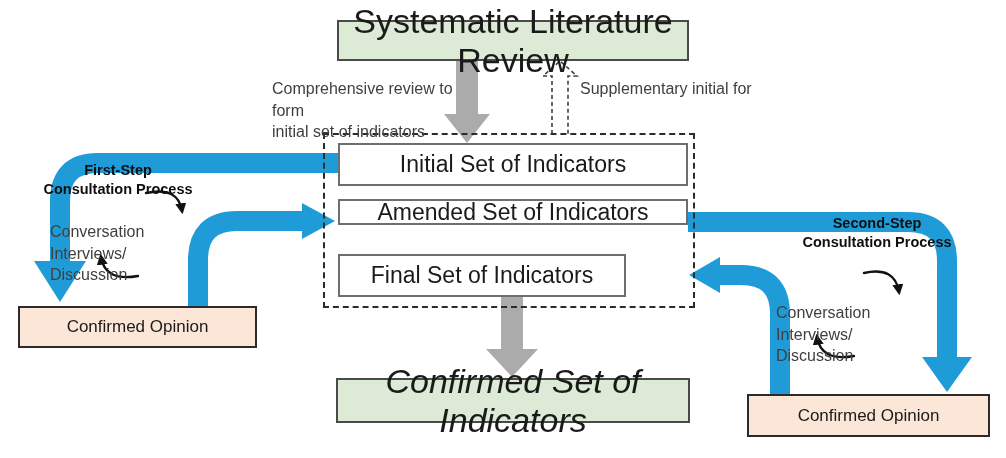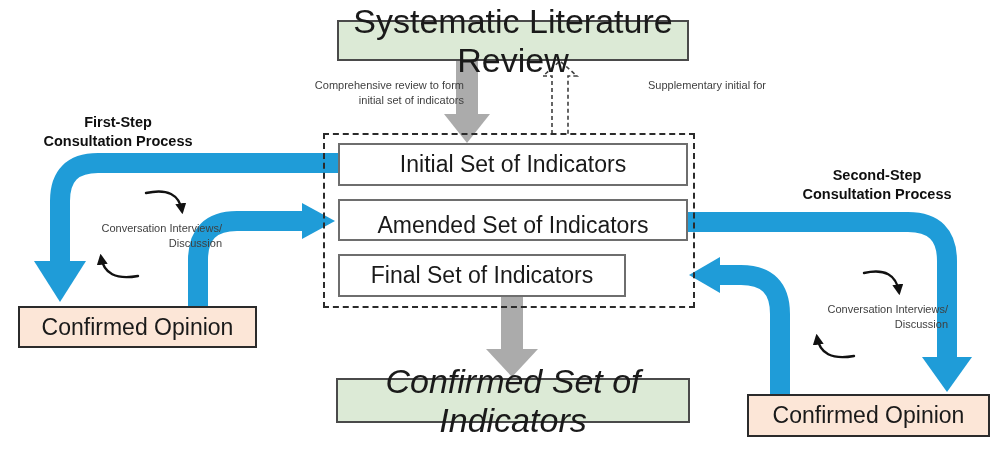--- a/index.html
+++ b/index.html
@@ -16,29 +16,29 @@
   }
   .green  { background:#dcead6; border:2px solid #4a4a4a; }
   .peach  { background:#fce6d7; border:2px solid #2b2b2b; }
   .white  { background:#ffffff; border:2px solid #6e6e6e; }
   .dashed-frame {
     position:absolute; z-index:1; border:2px dashed #2b2b2b; box-sizing:border-box;
     background:transparent;
   }
   .big-label   { font-size:34px; }
   .mid-label   { font-size:23px; }
-  .co-label    { font-size:23px; }
+  .co-label    { font-size:17px; }
 
   .note {
-    position:absolute; z-index:3; text-align:right; color:#3f3f3f;
-    font-size:11px; line-height:1.35;
+    position:absolute; z-index:3; text-align:left; color:#3f3f3f;
+    font-size:16px; line-height:1.35;
   }
   .note-bold {
     position:absolute; z-index:3; text-align:center; color:#0f0f0f;
-    font-size:14.5px; line-height:1.3; font-weight:bold;
+    font-size:14.5px; line-height:1.3; font-weight:bold;margin-top:48px;
   }
 
   .shaft { fill:none; }
   .shaft-blue  { stroke-width:20; }
   .shaft-gray  { stroke-width:22; }
   .head  { stroke:none; }
   .arc   { fill:none; stroke:#111111; stroke-width:2.4; stroke-linecap:round; }
   .dashed-arrow { fill:none; stroke:#3f3f3f; stroke-width:1.6; stroke-dasharray:4 3; }
 </style>
 </head>
@@ -95,21 +95,21 @@
   <div class="dashed-frame" style="left:323px; top:133px; width:372px; height:175px;"></div>
 
   <div class="box green big-label" style="left:337px; top:20px; width:352px; height:41px;">
     <span>Systematic Literature Review</span>
   </div>
 
   <div class="box white mid-label" style="left:338px; top:143px; width:350px; height:43px;">
     <span>Initial Set of Indicators</span>
   </div>
 
-  <div class="box white mid-label" style="left:338px; top:199px; width:350px; height:42px;align-items:flex-end;">
+  <div class="box white mid-label" style="left:338px; top:199px; width:350px; height:26px;">
     <span>Amended Set of Indicators</span>
   </div>
 
   <div class="box white mid-label" style="left:338px; top:254px; width:288px; height:43px;">
     <span>Final Set of Indicators</span>
   </div>
 
   <div class="box green big-label" style="left:336px; top:378px; width:354px; height:45px;font-style:italic;">
     <span>Confirmed Set of Indicators</span>
   </div>

